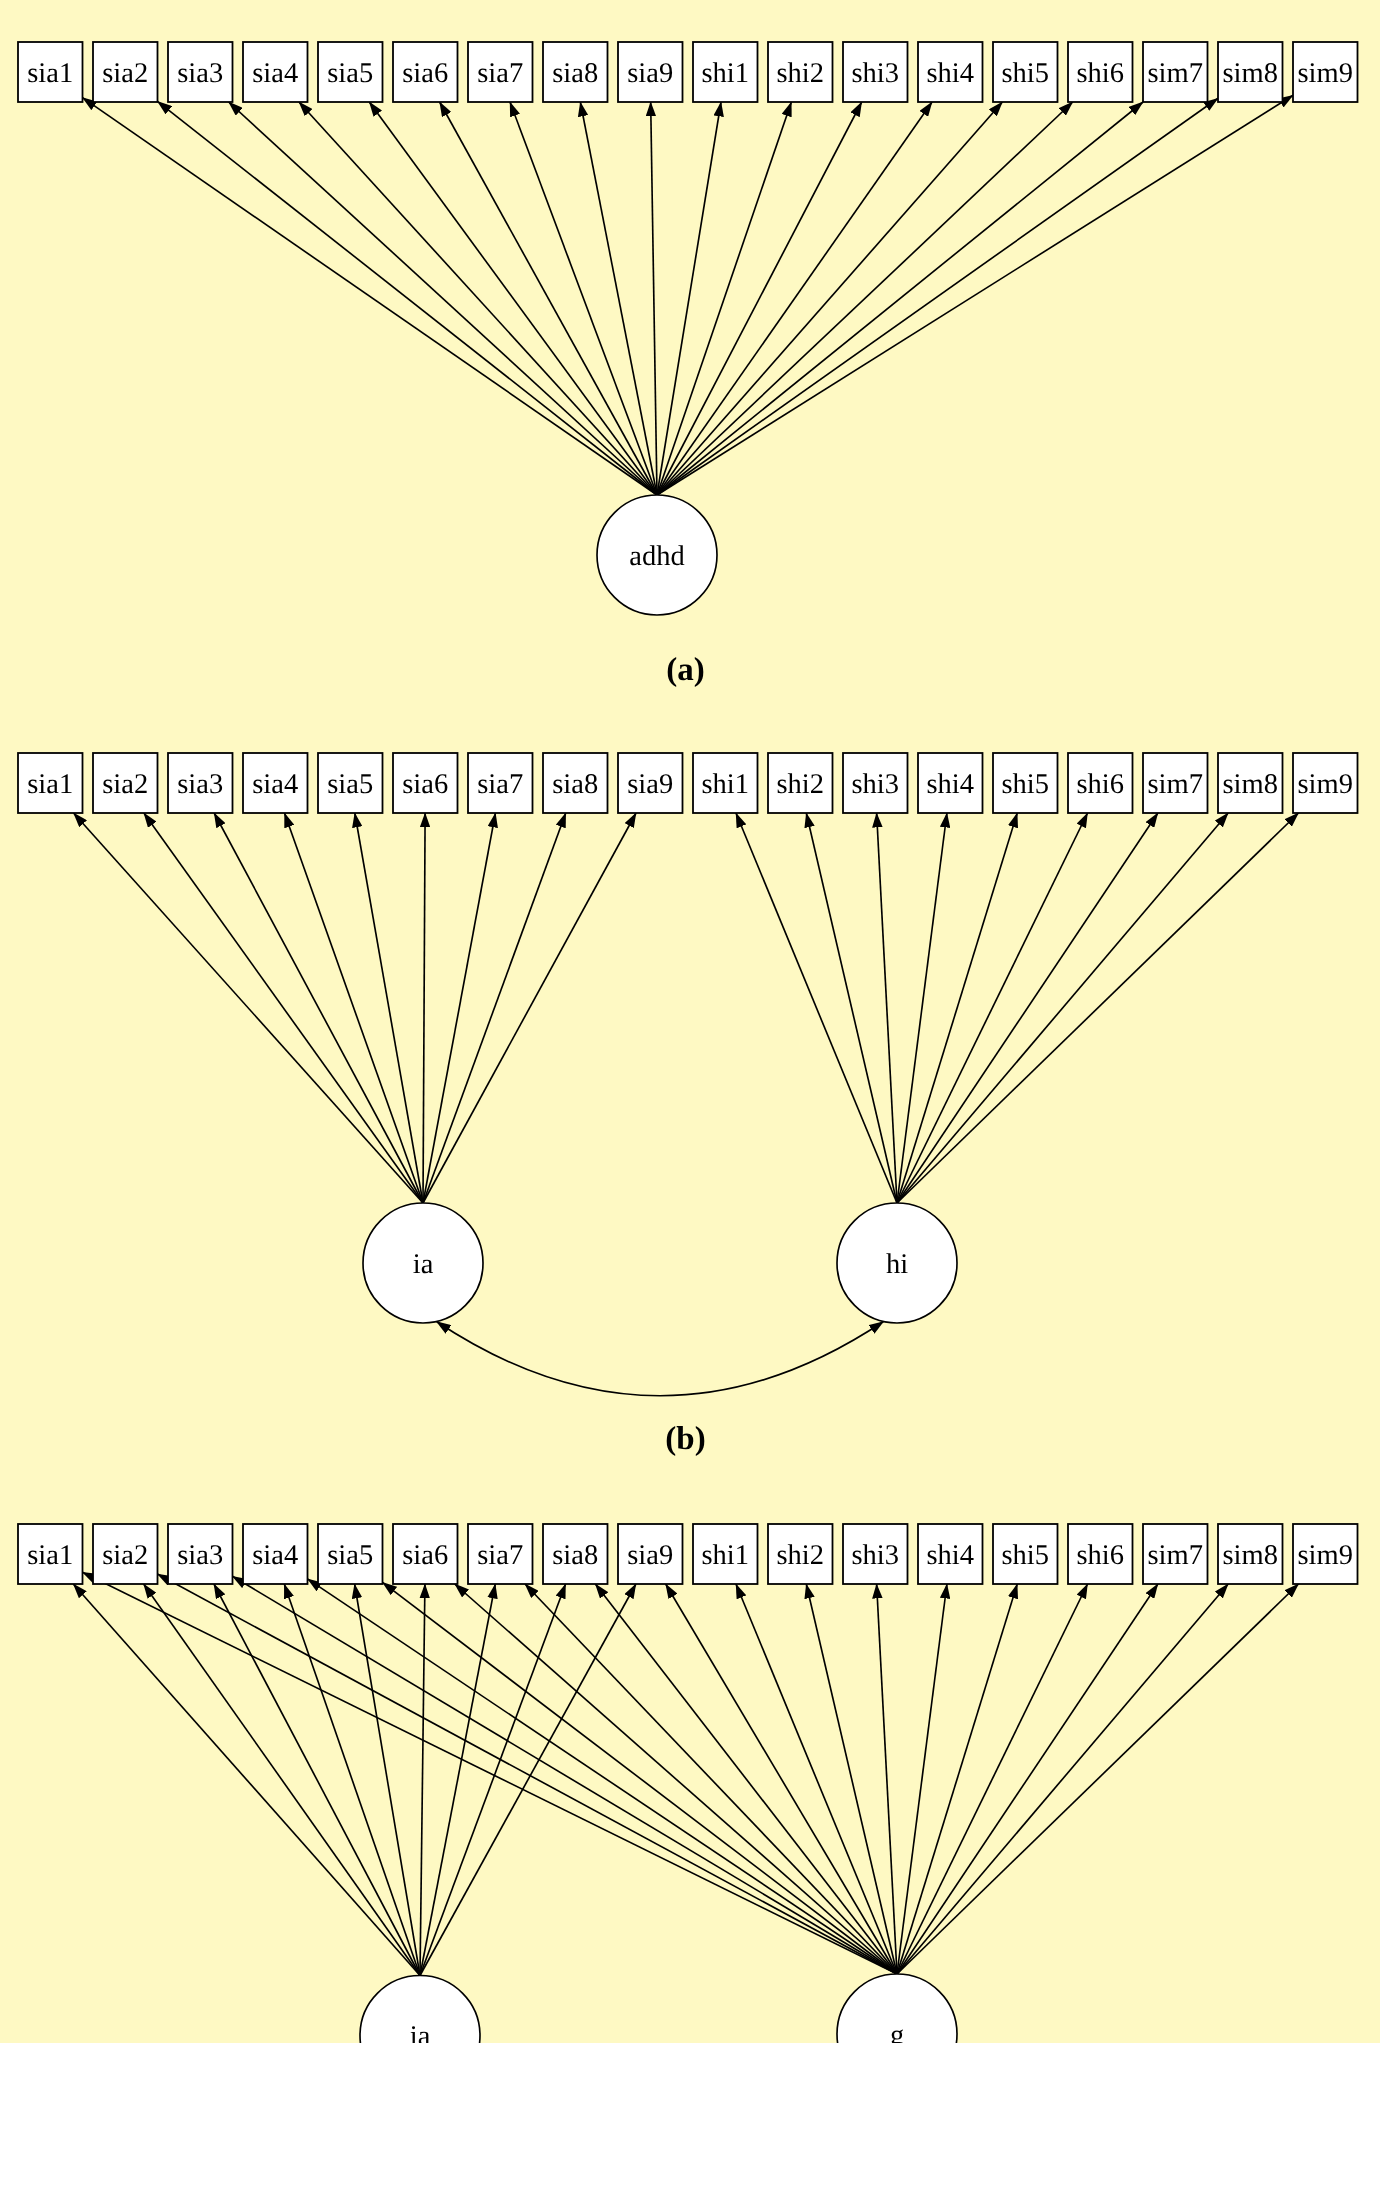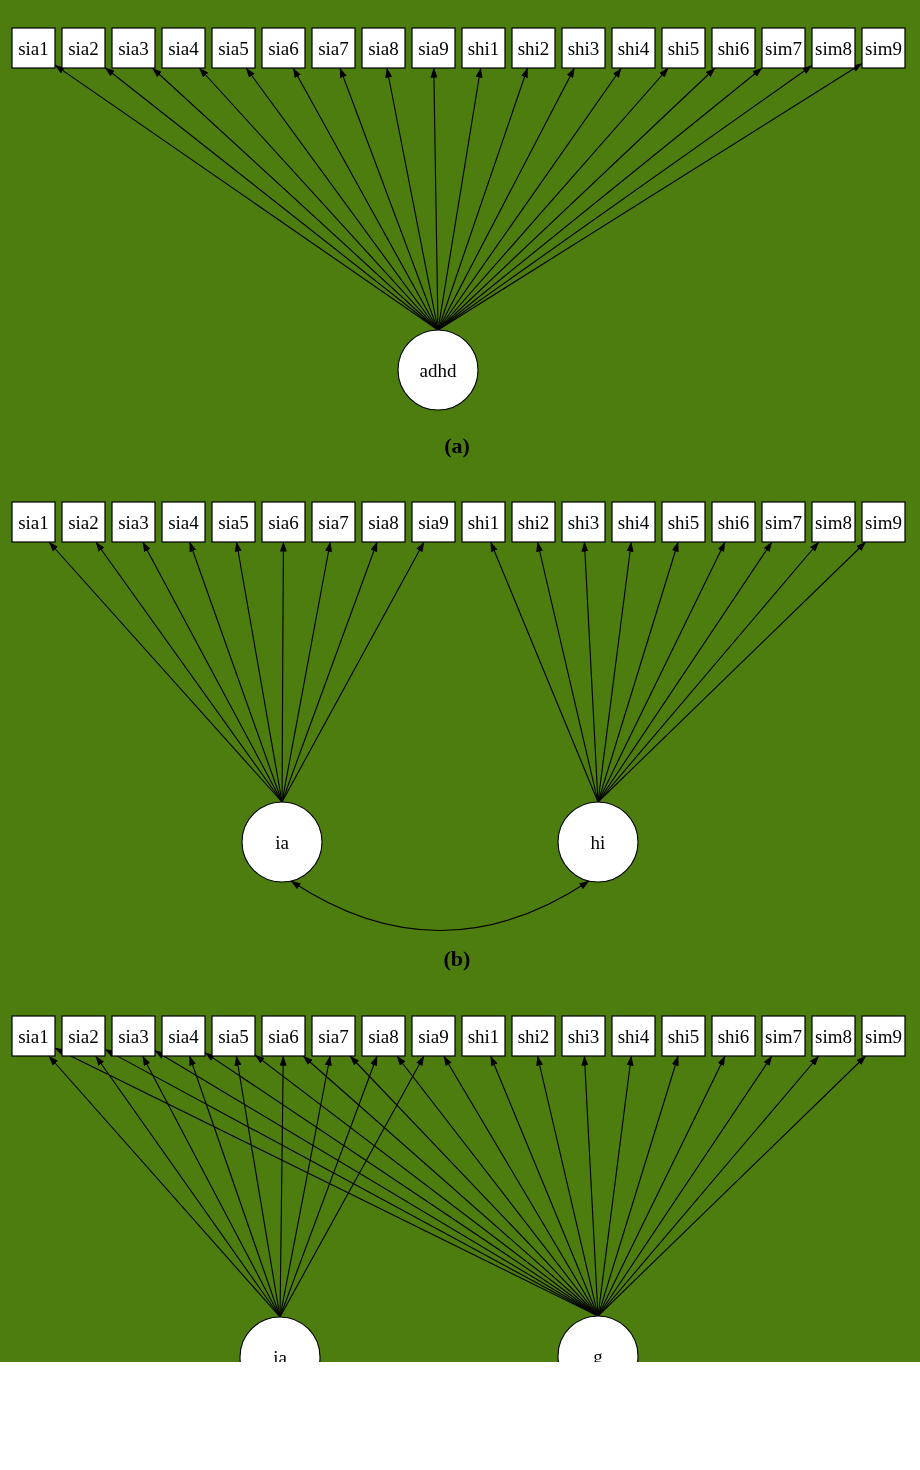--- a/index.html
+++ b/index.html
@@ -4,21 +4,21 @@
 <style>
   html, body {
     margin: 0;
     padding: 0;
     background: #ffffff;
   }
   .page {
     position: relative;
     width: 920px;
     height: 1362px;
-    background: #4d7c0f;
+    background: #fef9c3;
     overflow: hidden;
     font-family: "Liberation Serif", serif;
   }
   svg {
     display: block;
   }
   .indicator-box {
     fill: #ffffff;
     stroke: #000000;
     stroke-width: 1.2;

